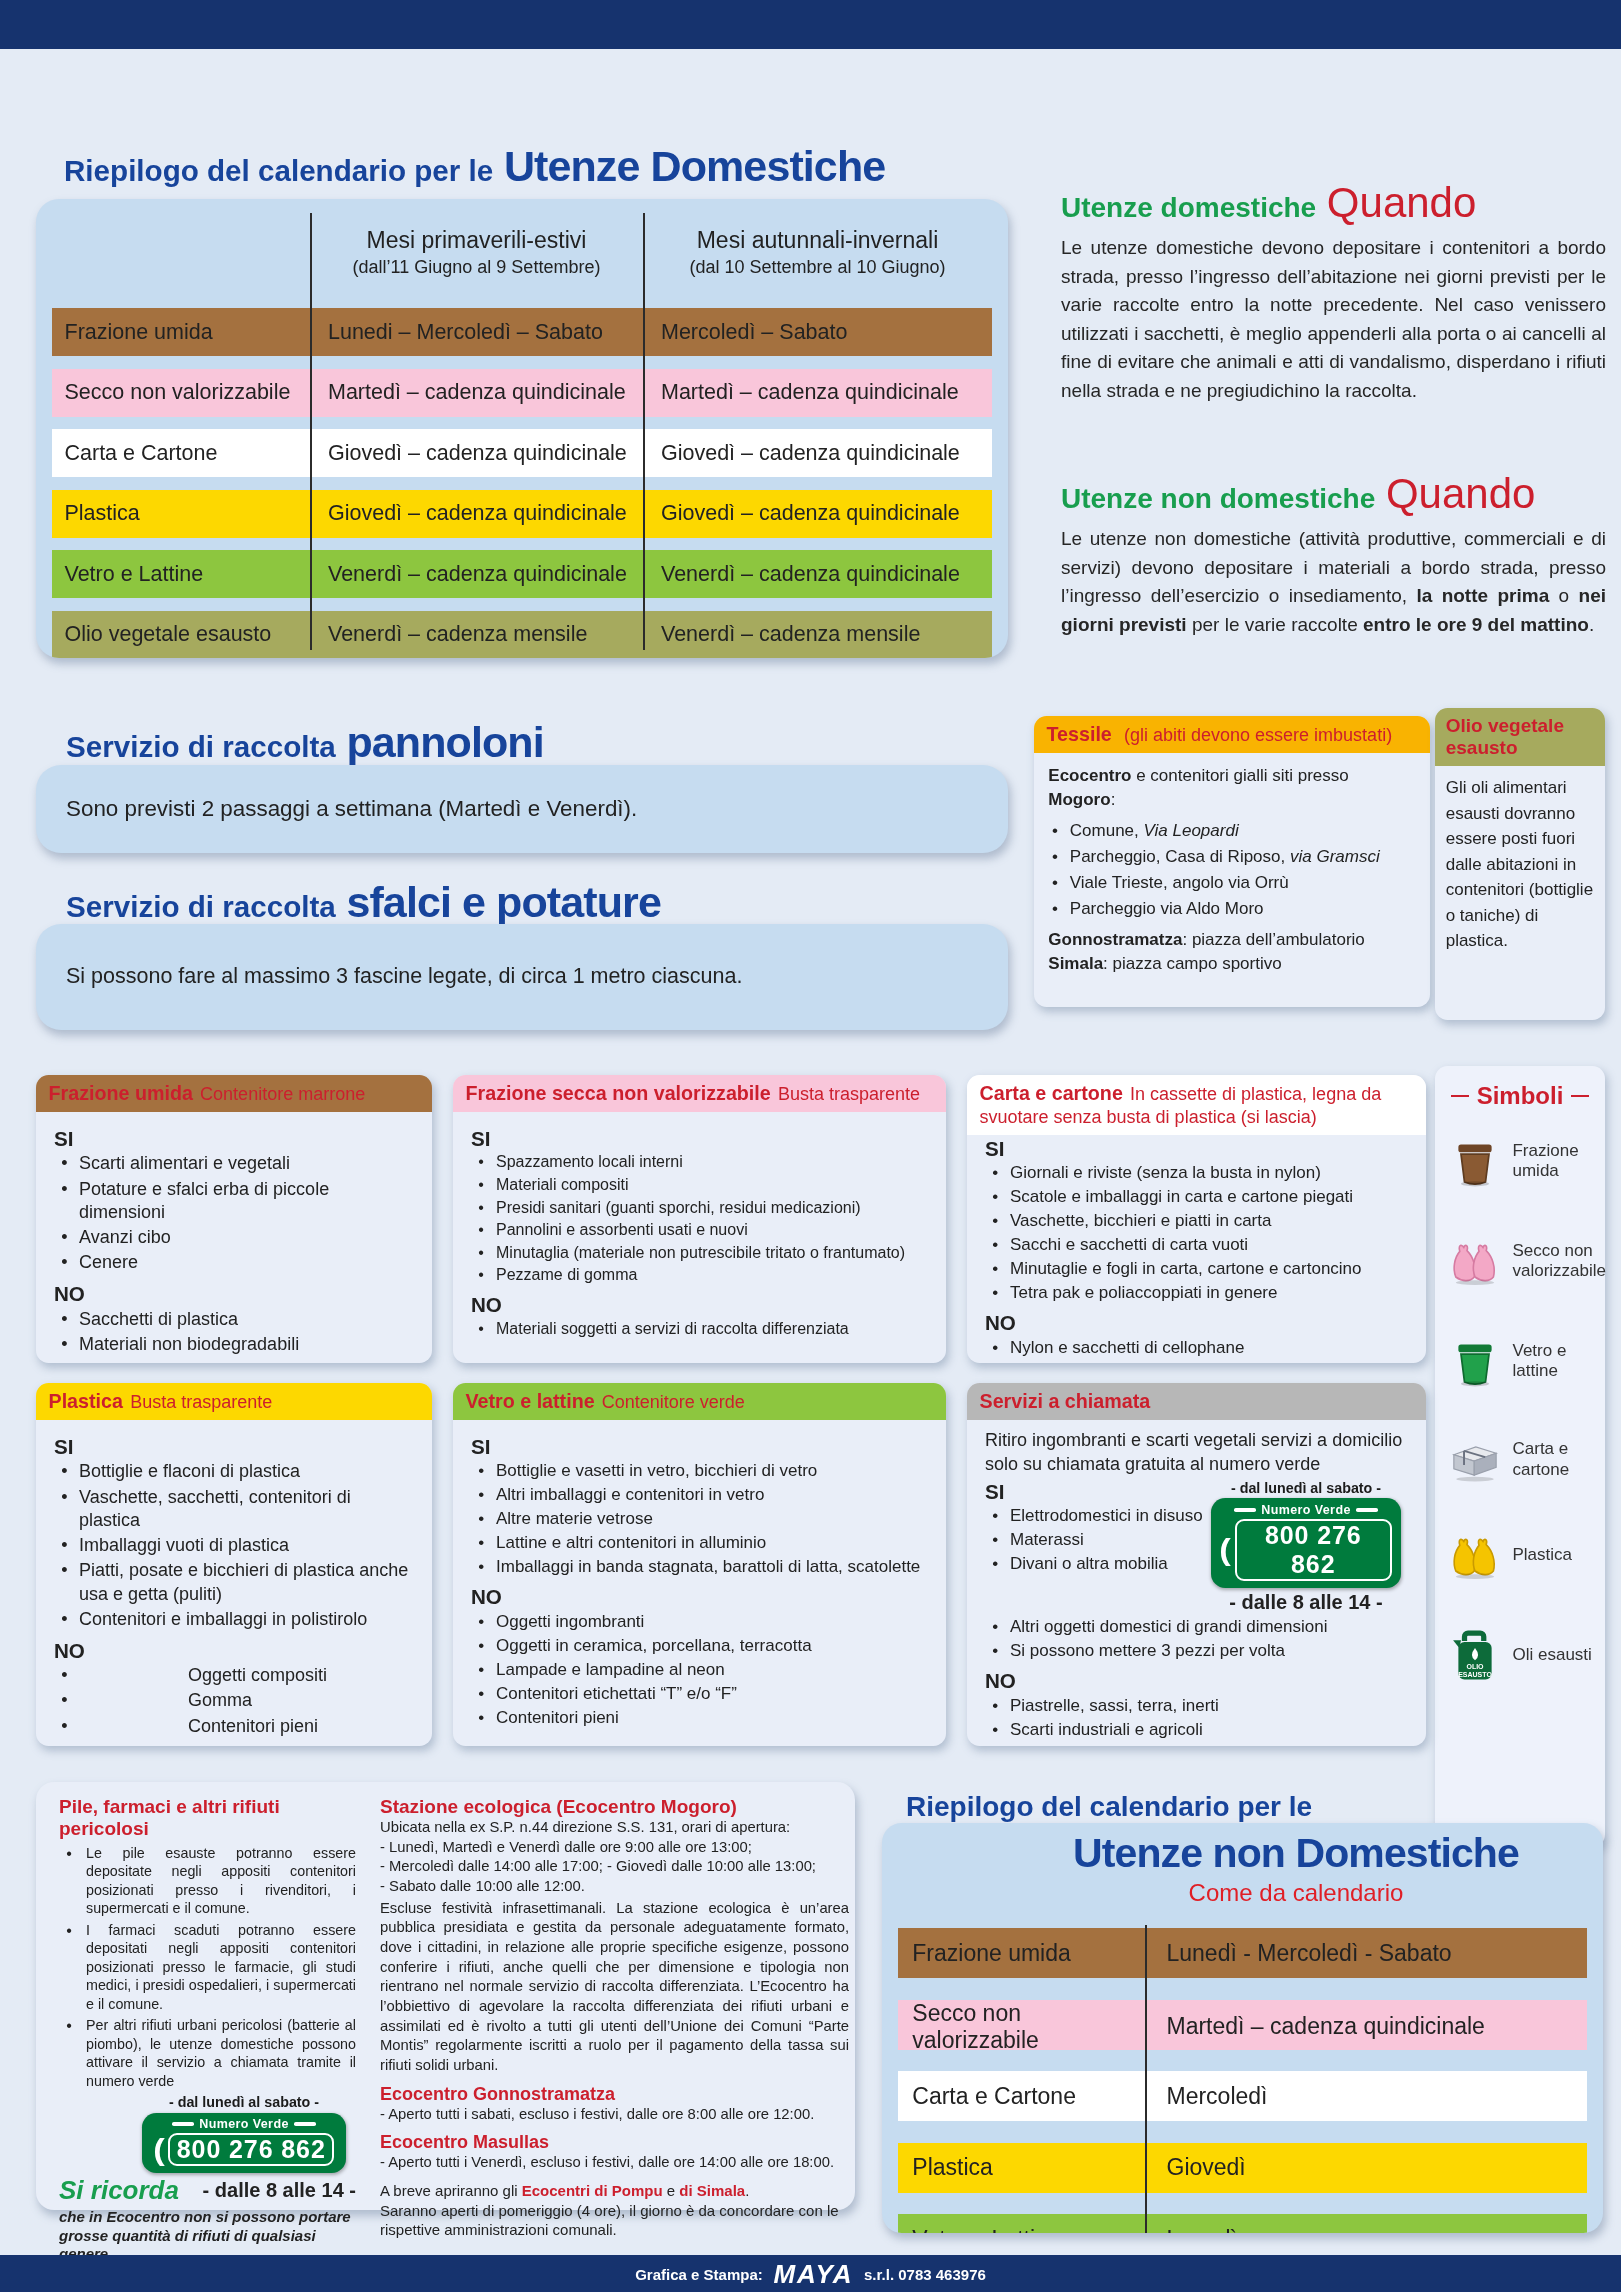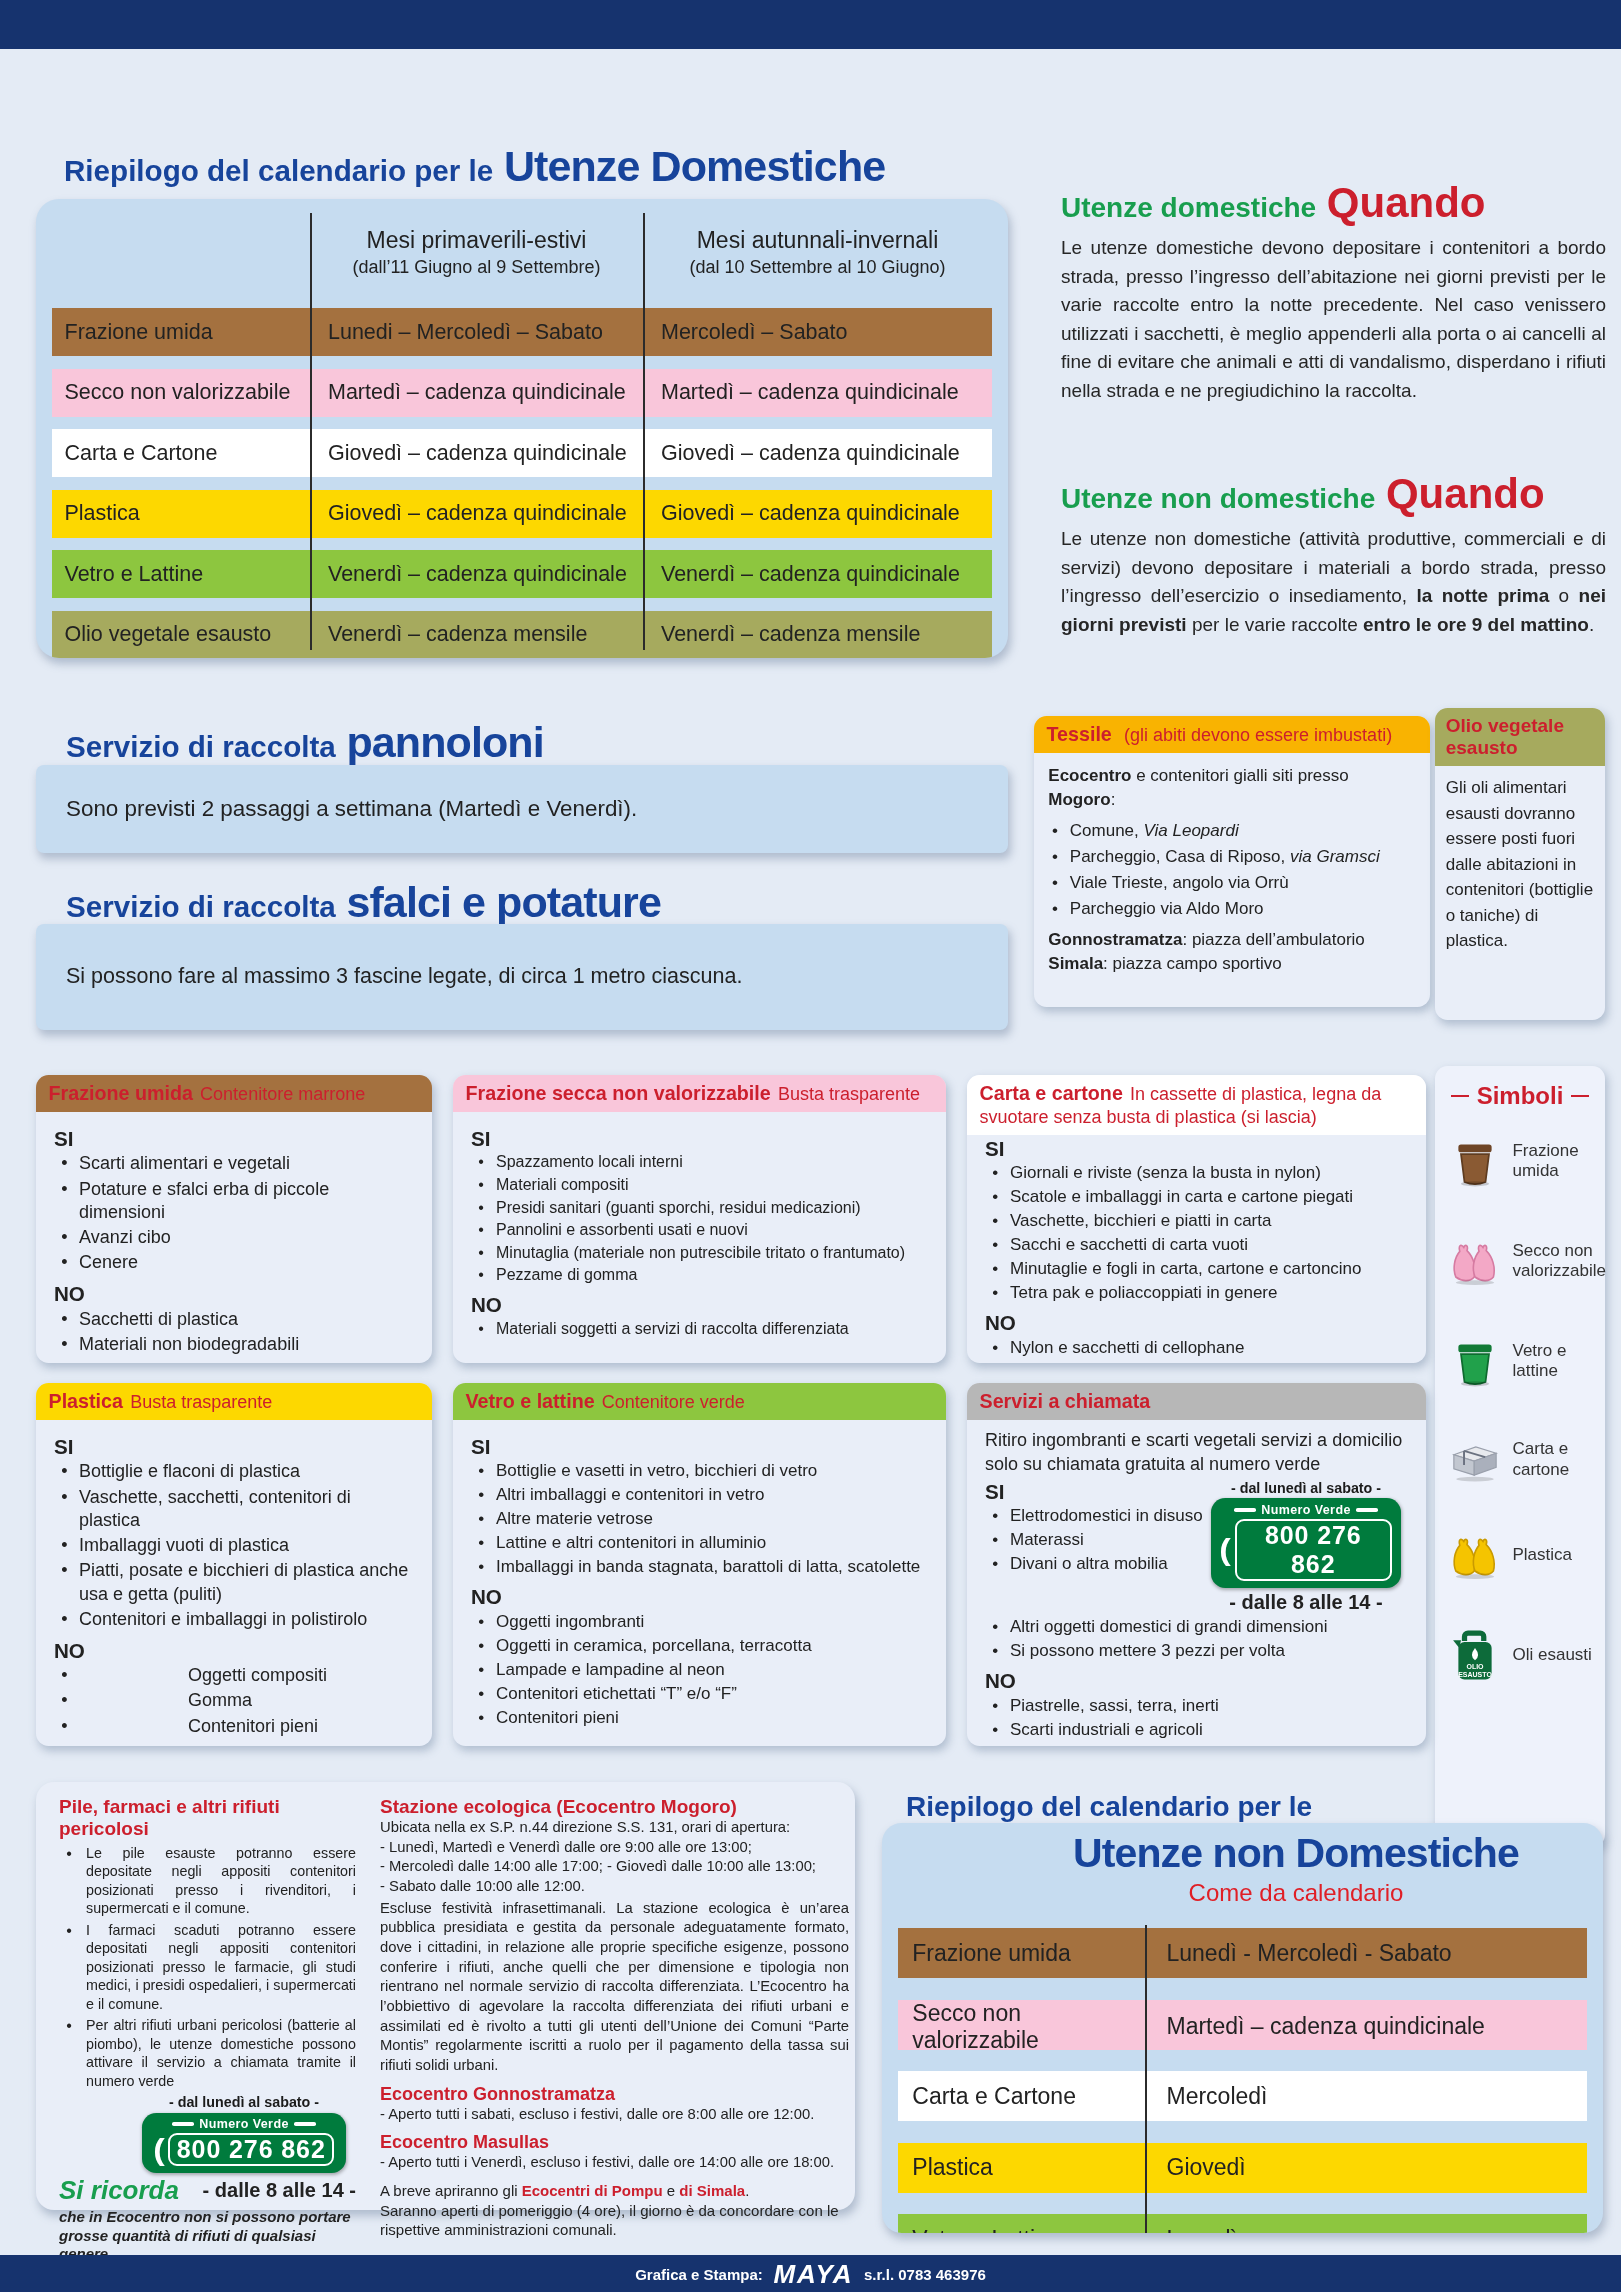--- a/index.html
+++ b/index.html
@@ -20,24 +20,24 @@
   .dom-head .h2{font-size:18px}
   .dom-row{display:grid;grid-template-columns:258px 333px 1fr;height:48px;align-items:center;margin:12.5px 0;font-size:21.5px}
   .dom-row .lab{padding-left:12.5px}
   .dom-row .val{padding-left:18px}
   .bg-brown{background:#a4713f}.bg-pink{background:#f9c6da}.bg-white{background:#ffffff}
   .bg-yellow{background:#fdd800}.bg-green{background:#8dc63f}.bg-olive{background:#a6aa5e}
   
   .quando{position:absolute;left:1061px;width:545px}
   .q-head{display:flex;align-items:baseline;gap:10.7px;margin-bottom:7.2px}
   .q-green{color:#189e4e;font-size:28px;font-weight:bold}
-  .q-red{color:#cc1f2d;font-size:42px;font-weight:bold}
+  .q-red{color:#cc1f2d;font-size:42px;font-weight:normal}
   .q-body{font-size:19px;line-height:1.5;text-align:justify;color:#262626}
   
-  .strip-card{position:absolute;background:#c6dcf0;border-radius:8px;box-shadow:2.7px 5.4px 9px rgba(100,120,150,.4);display:flex;flex-direction:column;justify-content:center;padding:9px 30px;font-size:22.4px;line-height:1.7}
+  .strip-card{position:absolute;background:#c6dcf0;border-radius:25px;box-shadow:2.7px 5.4px 9px rgba(100,120,150,.4);display:flex;flex-direction:column;justify-content:center;padding:9px 30px;font-size:22.4px;line-height:1.7}
   
   .box{position:absolute;background:#e9eef8;border-radius:12.5px;box-shadow:2.7px 4.5px 8px rgba(110,130,160,.42);overflow:hidden}
   .bhead{display:block;padding:6.3px 12.5px;color:#cc1f2d;font-size:18px;line-height:1.25}
   .bhead .bt{font-weight:bold;font-size:19.7px;margin-right:7.2px}
   .bhead.brown{background:#a4713f}.bhead.pink{background:#f9c6da}.bhead.whiteh{background:#ffffff}
   .bhead.yellow{background:#fdd800}.bhead.greenh{background:#8dc63f}.bhead.grayh{background:#b7b7b7}
   .bhead.orange{background:#f9b301}.bhead.olive{background:#a6aa5e;font-weight:bold;font-size:19px;line-height:1.15;padding:7.2px 10.7px}
   .bbody{padding:7.2px 18px;font-size:18px}
   .silabel{font-weight:bold;font-size:20.6px;margin-top:7.2px}
   ul.blist{list-style:none;margin:1.8px 0 0}

